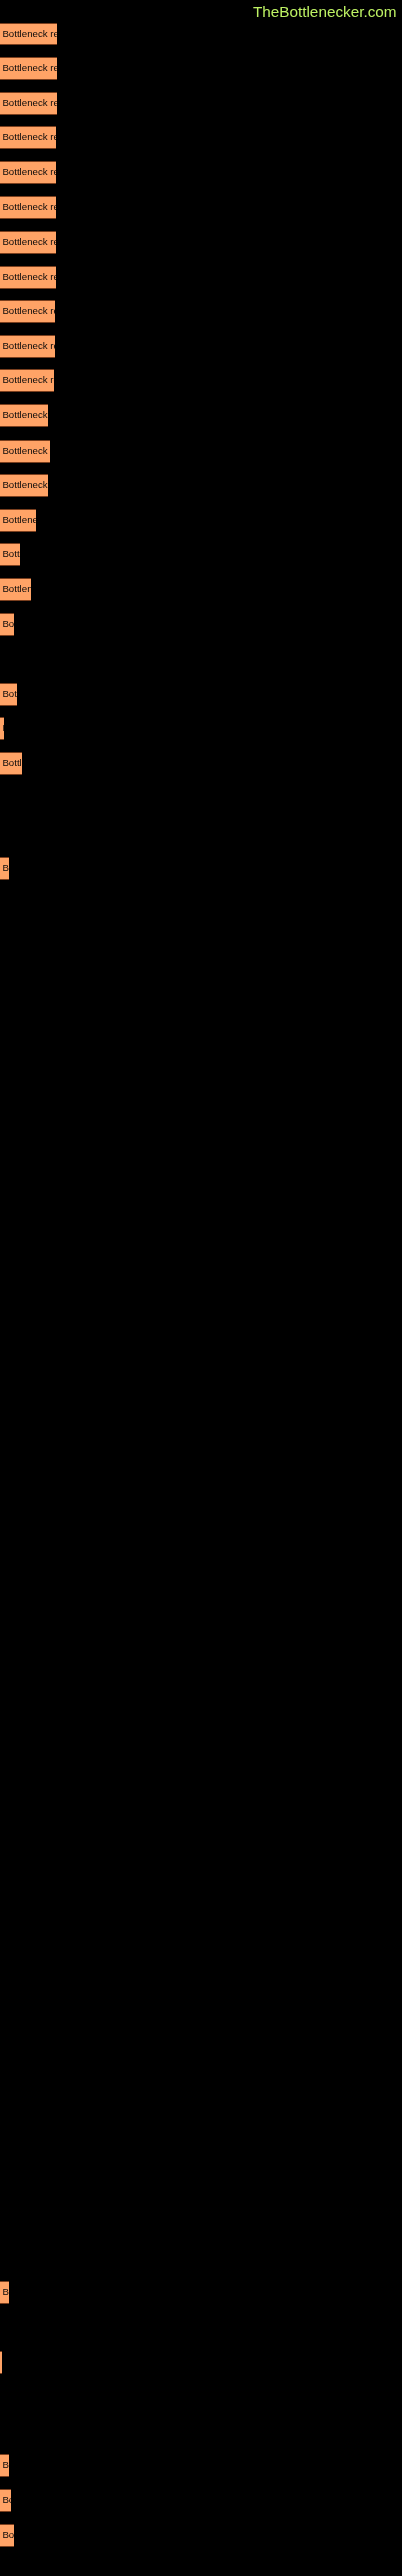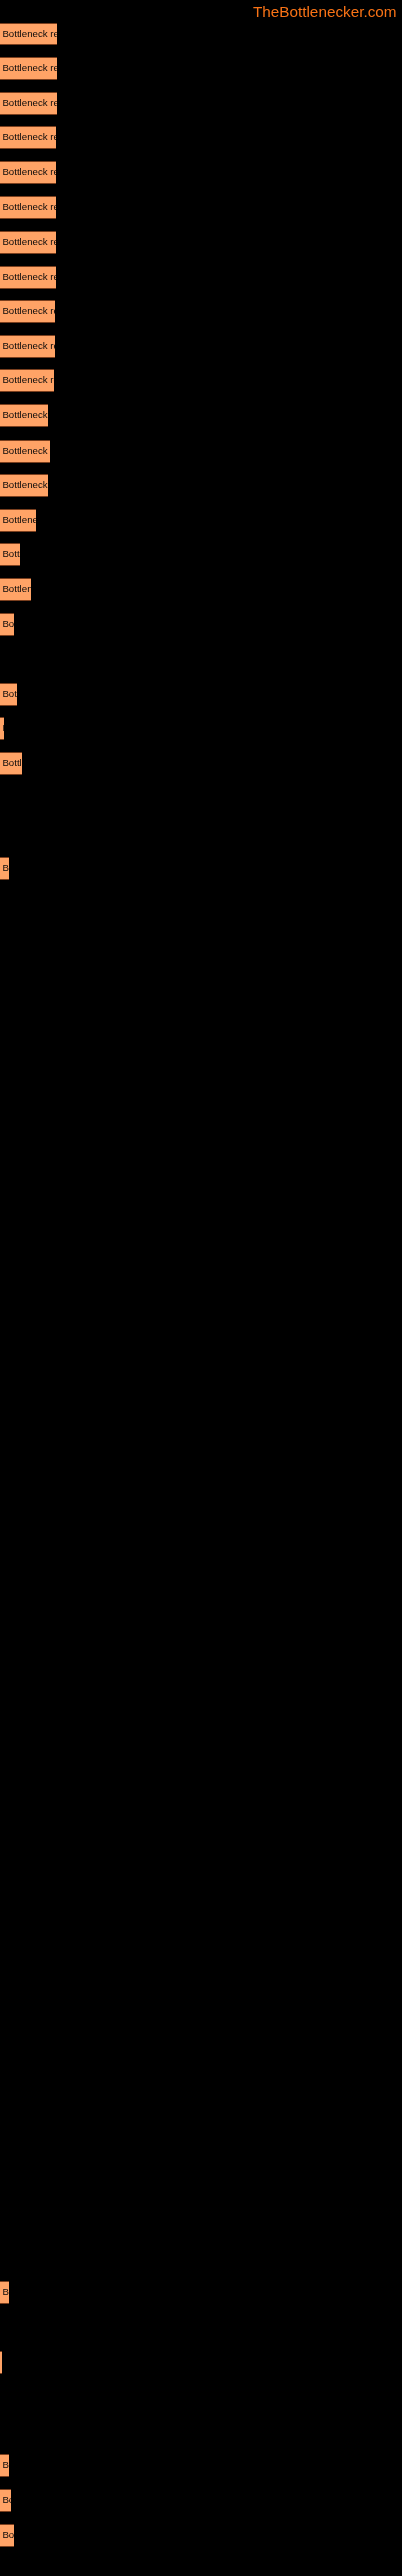--- a/index.html
+++ b/index.html
@@ -21,21 +21,21 @@
     background: #000000;
   }
   #site-title {
     position: absolute;
     left: 0;
     top: 1.6px;
     width: 403px;
     text-align: right;
     padding-right: 6.4px;
     box-sizing: border-box;
-    color: #f97316;
+    color: #bef264;
     font-size: 15.3px;
     line-height: 19.3px;
     letter-spacing: 0px;
     white-space: nowrap;
   }
   .bar {
     position: absolute;
     left: 0;
     background: #ffa366;
     border-top: 0.8px solid #7a3f1e;

